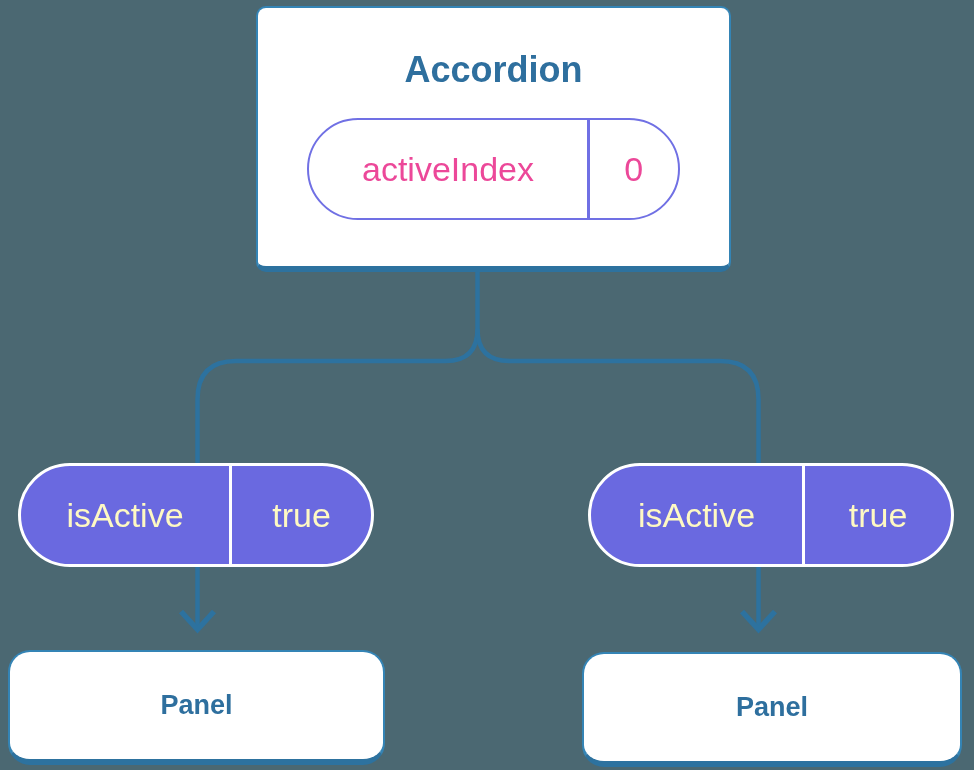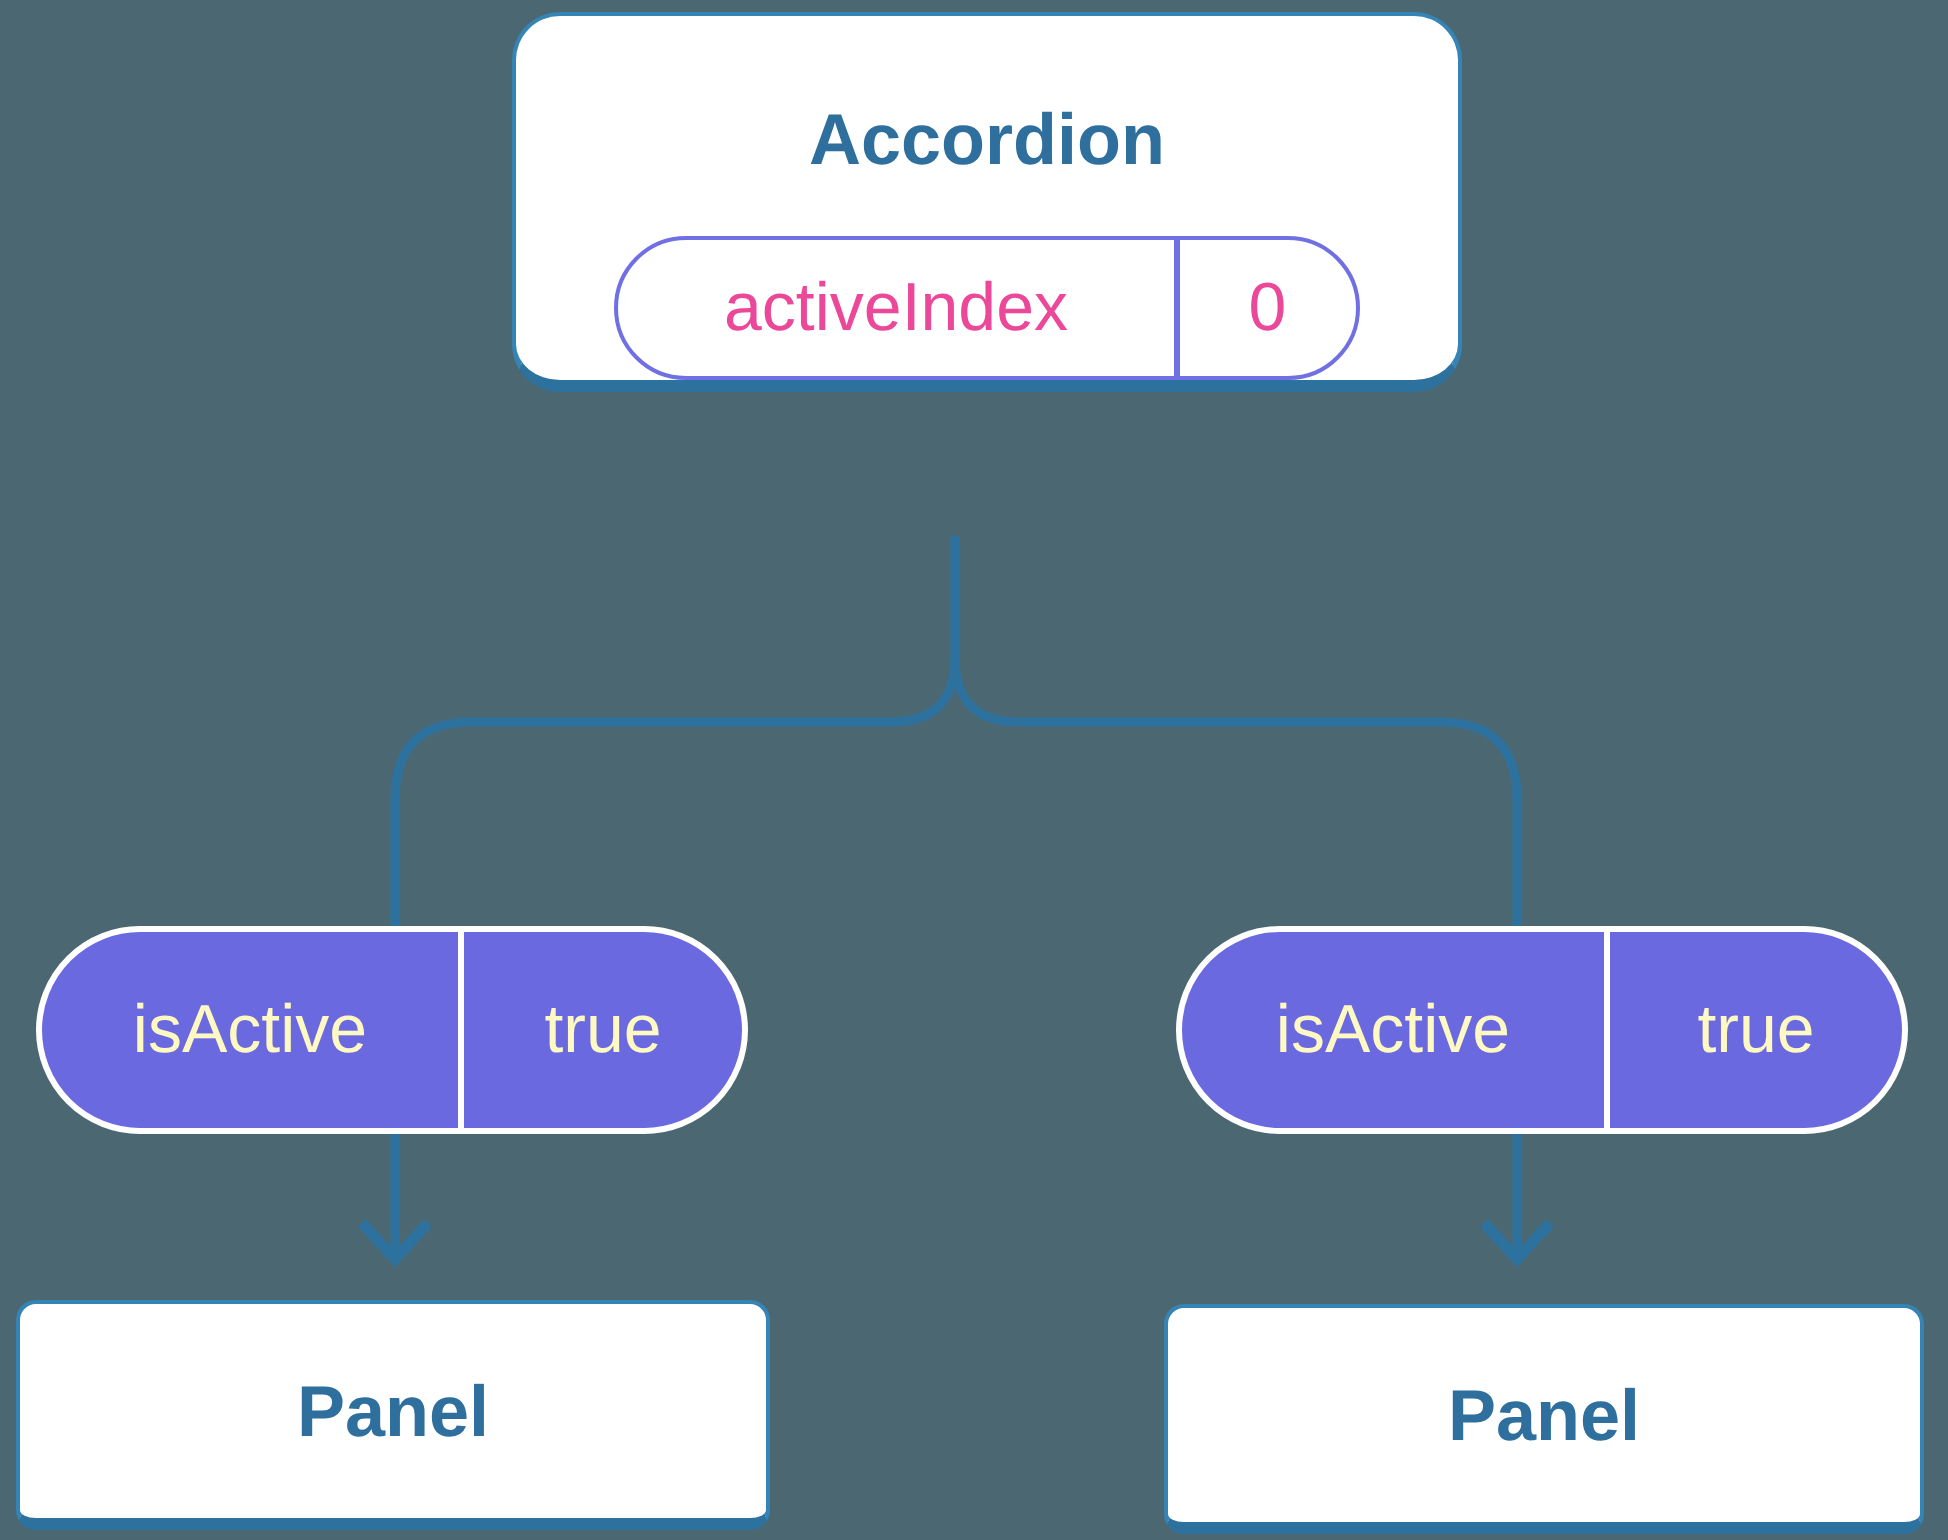--- a/index.html
+++ b/index.html
@@ -37,22 +37,22 @@
     box-sizing: border-box;
     background: #ffffff;
     border: 2px solid #3484b5;
     border-bottom: 6px solid #2d729f;
     z-index: 2;
   }
   .root-box {
     left: 256px;
     top: 6px;
     width: 475px;
-    height: 190px;
-    border-radius: 24px;
+    height: 266px;
+    border-radius: 10px;
     display: flex;
     flex-direction: column;
     align-items: center;
   }
   .root-title {
     margin-top: 40px;
     line-height: 44px;
     font-size: 36px;
     font-weight: 600;
     color: #2e6f9e;
@@ -108,25 +108,25 @@
     width: 3px;
     background: #ffffff;
   }
   .prop-pill.left { left: 18px;  width: 356px; }
   .prop-pill.left  .seg.name  { width: 208px; }
   .prop-pill.right { left: 588px; width: 366px; }
   .prop-pill.right .seg.name  { width: 211px; }
   .prop-pill .seg.value { flex: 1; }
   
   .panel-box {
-    border-radius: 10px;
+    border-radius: 22px;
     display: flex;
     align-items: center;
     justify-content: center;
-    font-size: 36px;
+    font-size: 27px;
     font-weight: 600;
     color: #2e6f9e;
   }
   .panel-box.left  { left: 8px;   top: 650px; width: 377px; height: 115px; }
   .panel-box.right { left: 582px; top: 652px; width: 380px; height: 115px; }
 </style>
 </head>
 <body>
 
 <div class="canvas">

